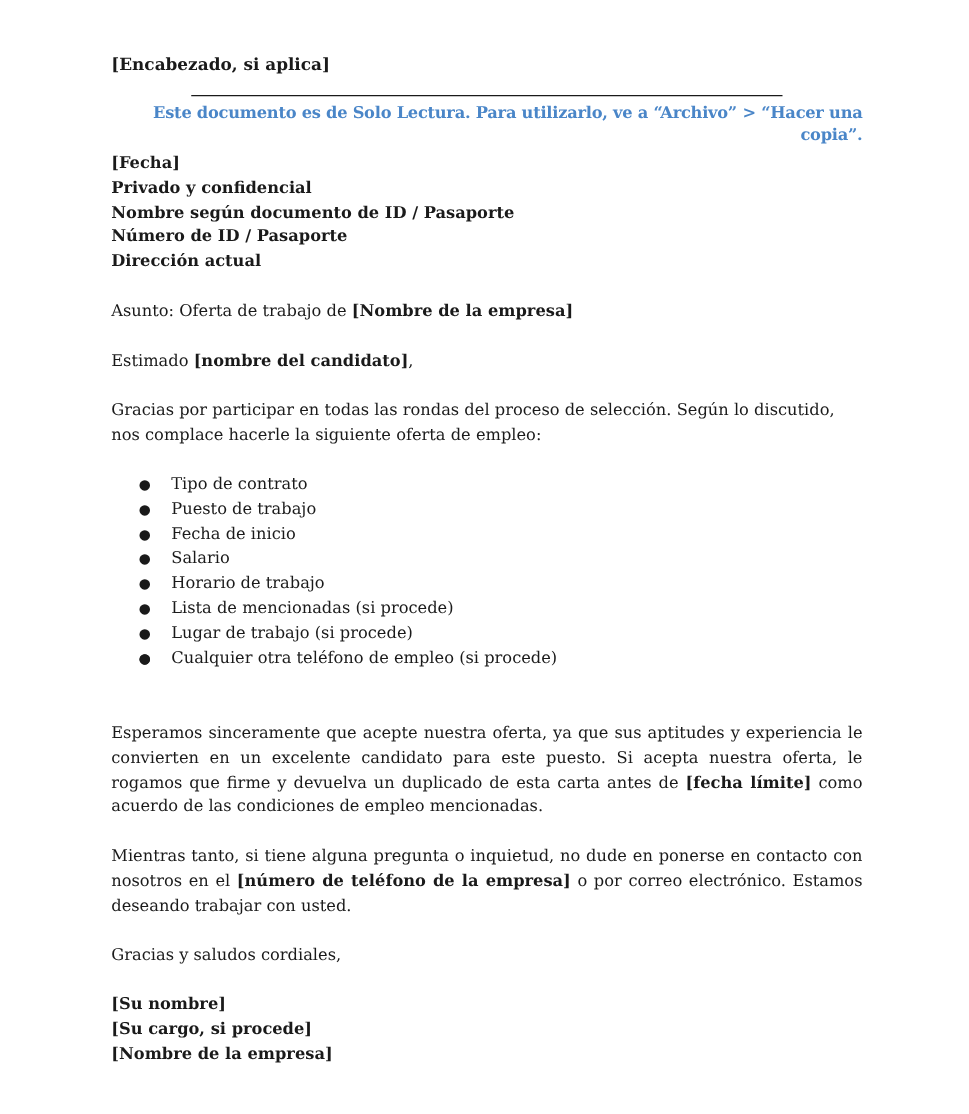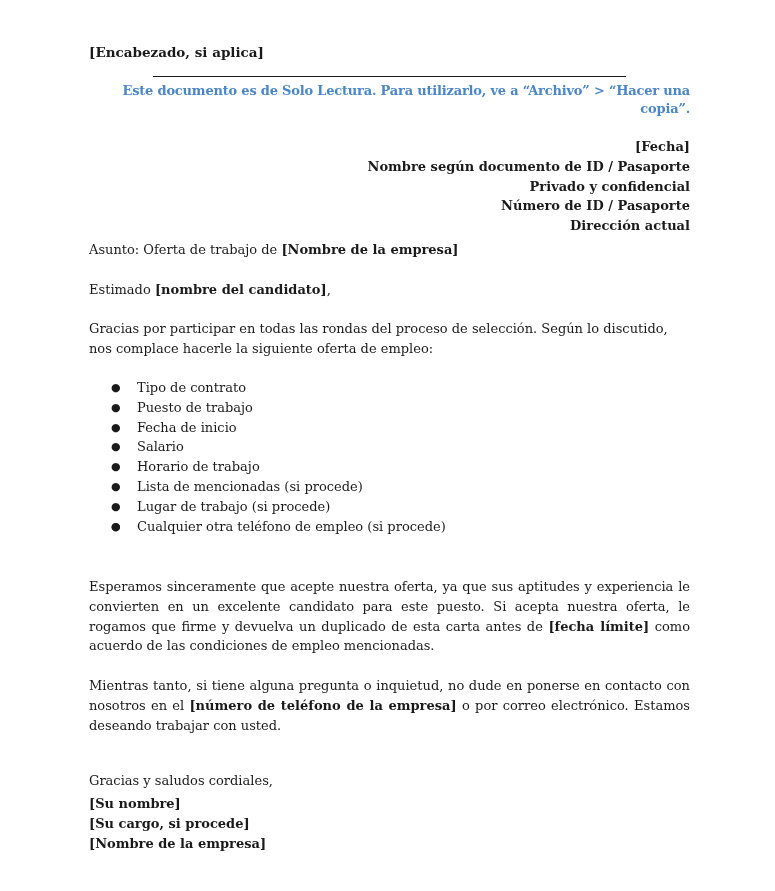--- a/index.html
+++ b/index.html
@@ -52,21 +52,21 @@
     }
     .block {
       position: absolute;
       left: 0;
       width: 601px;
       font-size: 13px;
       line-height: 19.8px;
     }
     .bold { font-weight: bold; }
     .justify { text-align: justify; }
-    .recipient { top: 137px; text-align: right; }
+    .recipient { top: 121px; }
     .recipient div { font-weight: bold; }
     .subject { top: 240px; }
     .greeting { top: 280px; }
     .intro { top: 319px; }
     .offer-list {
       position: absolute;
       top: 378px;
       left: 0;
       margin: 0;
       padding: 0;
@@ -79,37 +79,37 @@
       padding-left: 48px;
     }
     .offer-list li .bullet {
       position: absolute;
       left: 22px;
       top: 0;
       font-size: 11px;
     }
     .para-accept { top: 577px; }
     .para-contact { top: 676px; }
-    .closing { top: 755px; margin-top: 16px; }
+    .closing { top: 755px; }
     .signature { top: 794px; }
     .signature div { font-weight: bold; }
   </style>
 </head>
 <body>
 
 <div class="page">
 
   <div class="header-title">[Encabezado, si aplica]</div>
   <div class="header-rule"></div>
   <div class="readonly-note">Este documento es de Solo Lectura. Para utilizarlo, ve a “Archivo” &gt; “Hacer una copia”.</div>
 
   <div class="block recipient">
     <div>[Fecha]</div>
+    <div>Privado y confidencial</div>
     <div>Nombre según documento de ID / Pasaporte</div>
-    <div>Privado y confidencial</div>
     <div>Número de ID / Pasaporte</div>
     <div>Dirección actual</div>
   </div>
 
   <div class="block subject"><span>Asunto: Oferta de trabajo de </span><span class="bold">[Nombre de la empresa]</span></div>
 
   <div class="block greeting"><span>Estimado </span><span class="bold">[nombre del candidato]</span><span>,</span></div>
 
   <div class="block intro">Gracias por participar en todas las rondas del proceso de selección. Según lo discutido, nos complace hacerle la siguiente oferta de empleo:</div>
 

